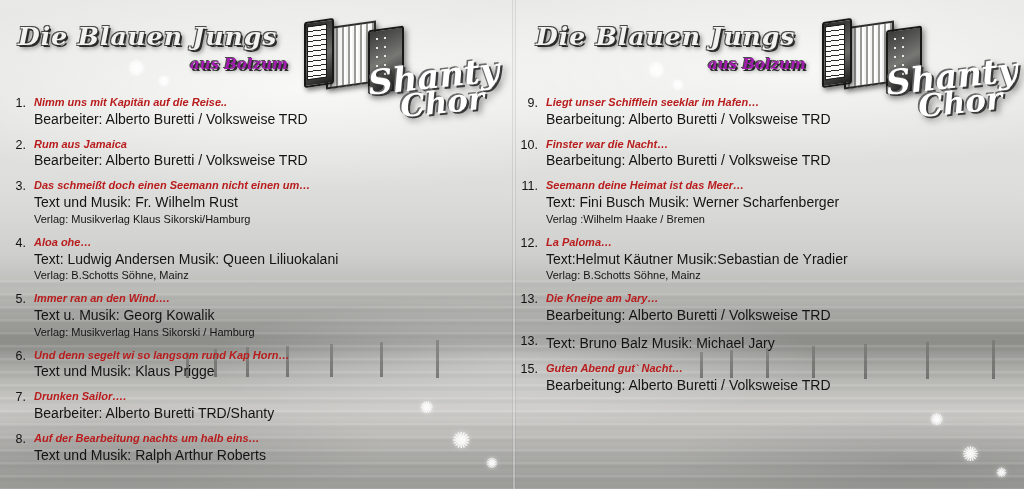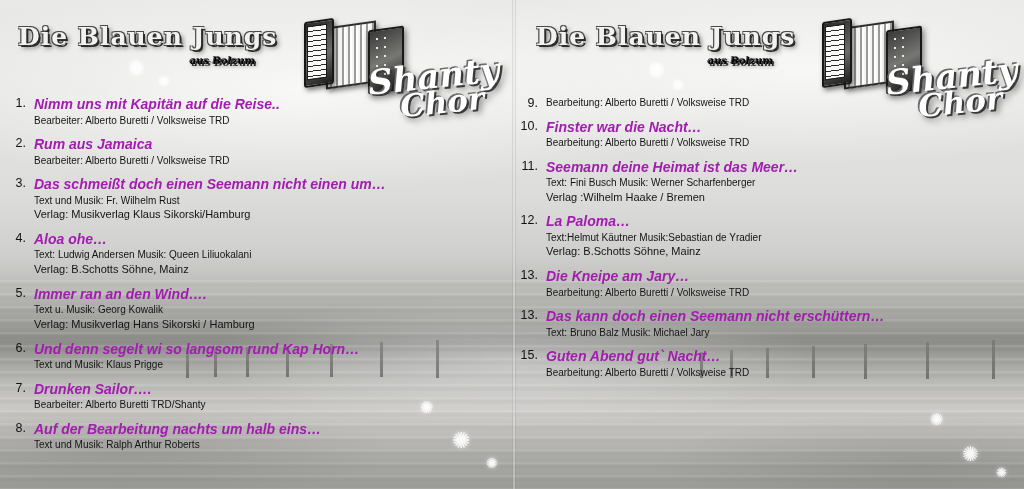--- a/index.html
+++ b/index.html
@@ -85,38 +85,39 @@
     height: 489px;
   }
   .panel.left { left: 0; }
   .panel.right { left: 512px; }
 
   
   .title-main {
     position: absolute;
     font-family: "DejaVu Serif", serif;
     font-weight: bold;
+    font-style: italic;
     font-size: 25px;
     letter-spacing: 1px;
     color: #f2f2f0;
     text-shadow:
       2px 2px 0 #2b2b2b,
       -1px -1px 0 #4a4a4a,
       1px -1px 0 #4a4a4a,
       -1px 1px 0 #4a4a4a,
       3px 3px 5px rgba(0,0,0,.55);
     white-space: nowrap;
   }
   .title-sub {
     position: absolute;
     font-family: "DejaVu Serif", serif;
     font-weight: bold;
     font-style: italic;
-    font-size: 10px;
-    color: #000000;
+    font-size: 15px;
+    color: #a21caf;
     text-shadow:
       1.5px 1.5px 0 #2b2b2b,
       -1px -1px 0 #4a4a4a,
       2px 2px 4px rgba(0,0,0,.5);
     white-space: nowrap;
   }
   .shanty {
     position: absolute;
     font-family: "DejaVu Serif", serif;
     font-weight: bold;
@@ -234,28 +235,28 @@
     top: 0;
     width: 26px;
     text-align: right;
     font-size: 12.5px;
     color: #121212;
   }
   .track-body {
     margin-left: 34px;
   }
   .track-title {
-    font-size: 14px;
+    font-size: 11px;
     font-weight: bold;
     font-style: italic;
-    color: #a21caf;
+    color: #b91c1c;
     line-height: 1.25;
   }
   .track-line {
-    font-size: 10px;
+    font-size: 14px;
     color: #141414;
     line-height: 1.35;
   }
   .track-line.small {
     font-size: 11px;
   }
 </style>
 </head>
 <body>
 
@@ -382,20 +383,21 @@
       <div class="acc-buttons"></div>
     </div>
 
     <div class="shanty" style="left:374px; top:56px;">Shanty</div>
     <div class="chor" style="left:406px; top:84px;">Chor</div>
 
     <div class="tracklist" style="top:96px;">
       <div class="track">
         <div class="track-num">9.</div>
         <div class="track-body">
+          <div class="track-title">Liegt unser Schifflein seeklar im Hafen…</div>
           <div class="track-line">Bearbeitung: Alberto Buretti / Volksweise TRD</div>
         </div>
       </div>
       <div class="track">
         <div class="track-num">10.</div>
         <div class="track-body">
           <div class="track-title">Finster war die Nacht…</div>
           <div class="track-line">Bearbeitung: Alberto Buretti / Volksweise TRD</div>
         </div>
       </div>
@@ -418,21 +420,20 @@
       <div class="track">
         <div class="track-num">13.</div>
         <div class="track-body">
           <div class="track-title">Die Kneipe am Jary…</div>
           <div class="track-line">Bearbeitung: Alberto Buretti / Volksweise TRD</div>
         </div>
       </div>
       <div class="track">
         <div class="track-num">13.</div>
         <div class="track-body">
-          <div class="track-title">Das kann doch einen Seemann nicht erschüttern…</div>
           <div class="track-line">Text: Bruno Balz    Musik:  Michael Jary</div>
         </div>
       </div>
       <div class="track">
         <div class="track-num">15.</div>
         <div class="track-body">
           <div class="track-title">Guten Abend gut` Nacht…</div>
           <div class="track-line">Bearbeitung: Alberto Buretti / Volksweise TRD</div>
         </div>
       </div>

